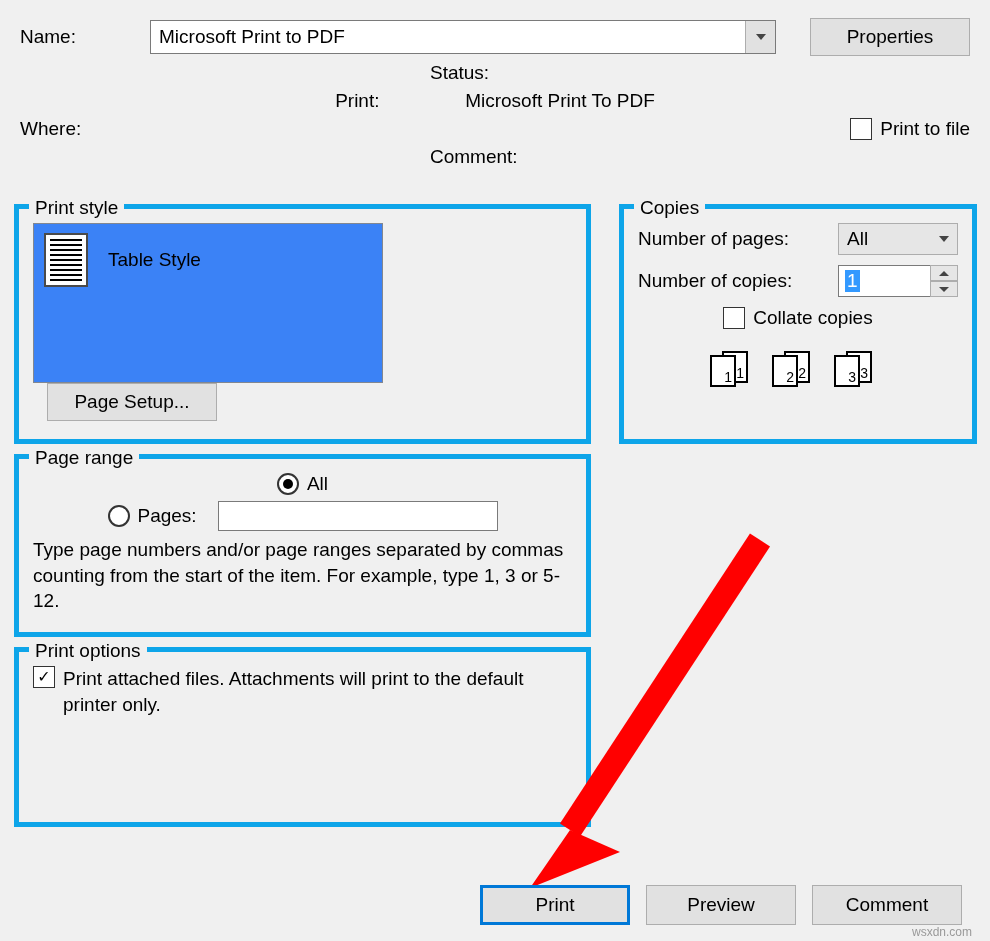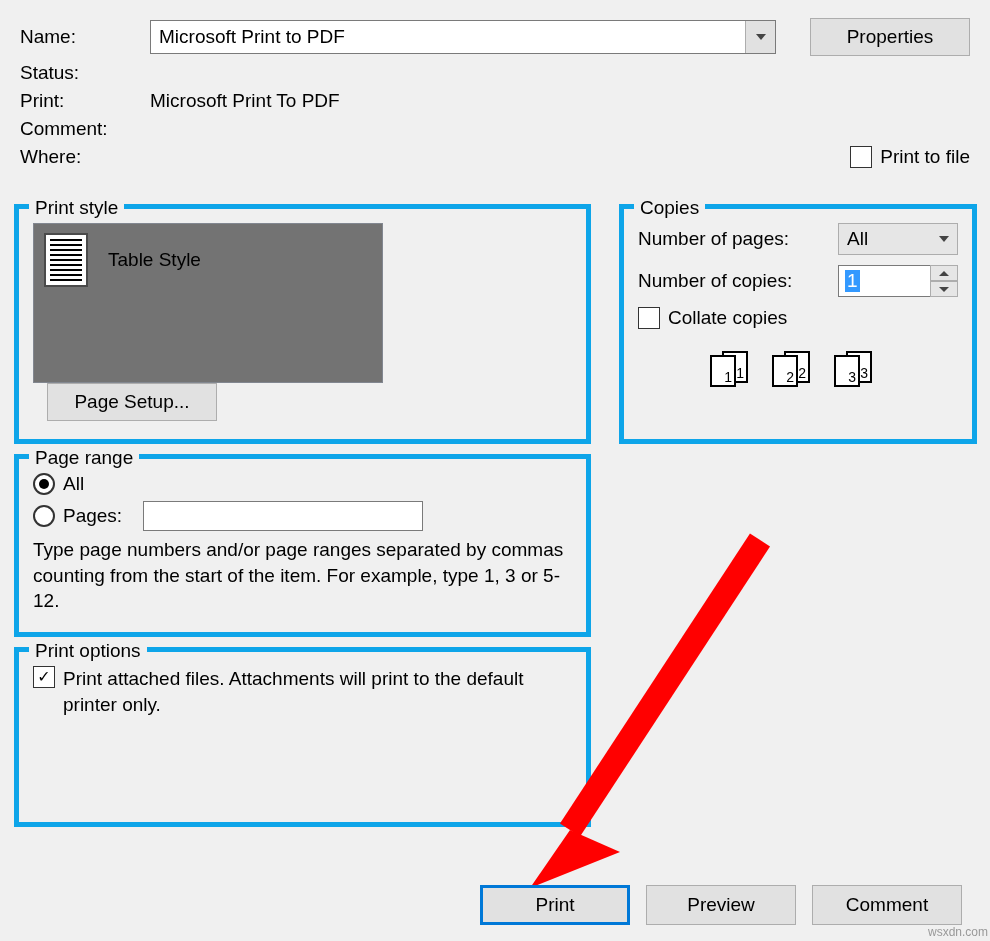--- a/index.html
+++ b/index.html
@@ -1,17 +1,17 @@
 <!DOCTYPE html>
 <html><head>
 <meta charset="utf-8">
 <style>
 * { box-sizing: border-box; font-family: "Segoe UI", Tahoma, Arial, sans-serif; font-size: 19px; }
 body { margin: 0; background: #f0f0f0; width: 990px; height: 941px; position: relative; color: #000; }
-.row { display: flex; align-items: center; margin-bottom: 6px; }
+.row { display: flex; align-items: center; margin-bottom: 6px; justify-content: center; }
 .lbl { width: 130px; }
 .select {
   flex: 0 0 626px; height: 34px; background: #fff; border: 1px solid #7a7a7a;
   display: flex; align-items: center; padding: 0 8px; position: relative;
 }
 .select .arrow-btn {
   position: absolute; right: 0; top: 0; width: 30px; height: 100%;
   background: #e1e1e1; border-left: 1px solid #adadad; display: flex; align-items: center; justify-content: center;
 }
 .select .arrow-btn::after { content:""; border-left:5px solid transparent; border-right:5px solid transparent; border-top:6px solid #444; }
@@ -30,21 +30,21 @@
   display:inline-flex; align-items:center; justify-content:center; margin-right: 8px; flex-shrink:0;
 }
 .radio.checked::after { content:""; width:10px; height:10px; background:#000; border-radius:50%; }
 fieldset {
   border: 5px solid #0ea5e9; margin: 6px 14px 10px 14px; padding: 14px 14px 18px 14px; position: relative;
 }
 fieldset > .legend { position:absolute; top:-12px; left:10px; background:#f0f0f0; padding:0 6px; }
 .left-col { position:absolute; left:0; top:198px; width:605px; }
 .right-col { position:absolute; left:605px; top:198px; width:375px; }
 .style-list {
-  border:1px solid #828790; background:#737373; width: 350px; height: 160px; overflow:hidden; display:inline-block; vertical-align:top;
+  border:1px solid #828790; background:#3b82f6; width: 350px; height: 160px; overflow:hidden; display:inline-block; vertical-align:top;
 }
 .style-item { display:flex; align-items:center; height:72px; padding:0 10px; gap: 20px; }
 .style-item.selected { background:#91c9f7; }
 .style-icon { width:44px; height:54px; background:#fff; border:2px solid #4a4a4a; position:relative; overflow:hidden; }
 .style-icon.table::before { content:""; position:absolute; inset:4px; background:
   repeating-linear-gradient(#000 0 2px, transparent 2px 5px); }
 .style-icon.memo::before { content:""; position:absolute; top:4px; left:4px; right:4px; height:10px; background:#000; }
 .style-icon.memo::after { content:""; position:absolute; top:20px; left:4px; right:4px; bottom:4px; background:
   repeating-linear-gradient(#777 0 2px, transparent 2px 5px); }
 .style-btns { display:inline-flex; gap:52px; margin-left:14px; vertical-align:top; }
@@ -67,21 +67,21 @@
 .collate { display:flex; gap:14px; margin:22px 0 0 70px; }
 .collate .pair { position:relative; width:48px; height:40px; }
 .collate .pair .pg { position:absolute; width:26px; height:32px; background:#fff; border:2px solid #000; display:flex; align-items:flex-end; justify-content:flex-end; font-size:14px; padding:0 2px 0 0; }
 .collate .pair .pg.front { top:4px; left:2px; z-index:1; }
 .collate .pair .pg.back { top:0; left:14px; }
 .bottom-btns { position:absolute; left:0; bottom:16px; width:990px; display:flex; justify-content:flex-end; gap:16px; padding-right:28px; }
 .bottom-btns .btn { width:150px; height:40px; }
 .btn.primary { background:#e1e1e1; border:3px solid #0078d7; }
 .text-input { border:1px solid #7a7a7a; background:#fff; height:30px; width:280px; padding:0 6px; }
 .arrow-annotation { position:absolute; left:510px; top:500px; pointer-events:none; }
-.watermark { position:absolute; right:2px; bottom:2px; font-size:12px; color:#999; }
+.watermark { position:absolute; right:18px; bottom:2px; font-size:12px; color:#999; }
 .sel-highlight { background:#3399ff; color:#fff; padding:0 2px;}
 </style>
 </head>
 <body>
 
 <div class="printer-block">
   <div class="row">
     <div class="lbl">Name:</div>
     <div class="select">
       <span>Microsoft Print to PDF</span>
@@ -90,33 +90,33 @@
     <div style="flex:1"></div>
     <div class="btn" style="width:160px">Properties</div>
   </div>
   <div class="row">
       <div class="lbl">Status:</div>
       <div></div>
     </div>
   <div class="row">
       <div class="lbl">Print:</div>
       <div>Microsoft Print To PDF</div>
-    </div>
-  <div class="row">
-      <div class="lbl">Comment:</div>
-      <div></div>
     </div>
   <div class="row">
     <div class="lbl">Where:</div>
     <div style="flex:1"></div>
     <div style="display:flex;align-items:center;">
       <span class="checkbox"></span>
       <span>Print to file</span>
     </div>
   </div>
+  <div class="row">
+      <div class="lbl">Comment:</div>
+      <div></div>
+    </div>
 </div>
 
 <div class="left-col">
   <fieldset>
     <div class="legend">Print style</div>
     <div>
       <div class="style-list">
         <div class="style-item">
           <div class="style-icon table"></div>
           <span>Table Style</span>

